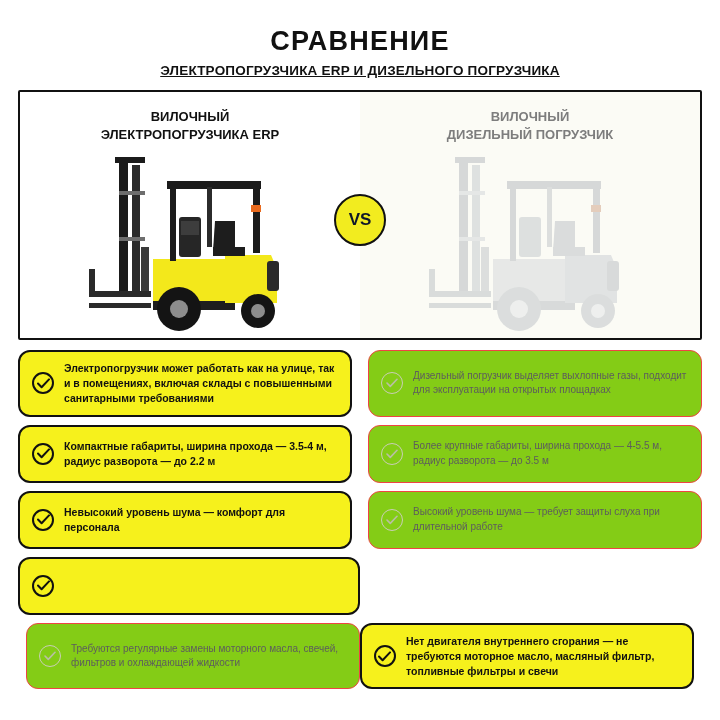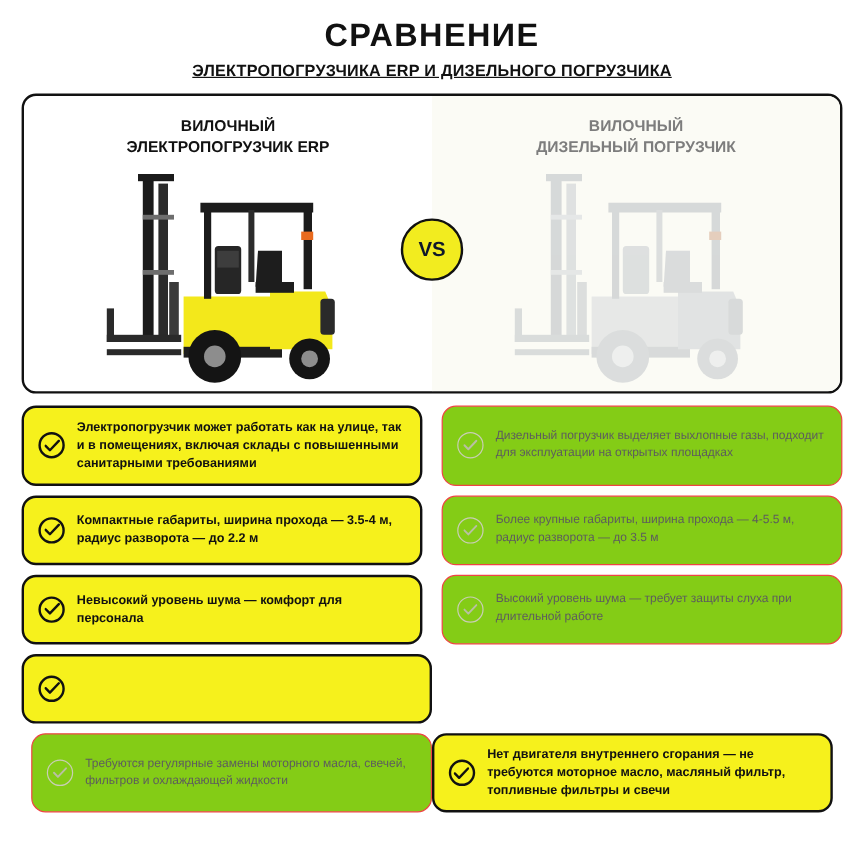--- a/index.html
+++ b/index.html
@@ -6,21 +6,21 @@
   html, body {
     width: 720px; height: 720px;
     background: #ffffff;
     font-family: "Liberation Sans", sans-serif;
     color: #1a1a1a;
     overflow: hidden;
   }
   .page {
     width: 720px; height: 720px;
     position: relative;
-    padding: 0 18px;
+    padding: 12px 18px;
   }
 
   
   .header { text-align: center; padding-top: 14px; }
   .title {
     font-size: 27px;
     font-weight: bold;
     letter-spacing: 1.2px;
     color: #111;
   }
@@ -32,21 +32,21 @@
     letter-spacing: 0.2px;
     text-decoration: underline;
   }
 
   
   .hero {
     position: relative;
     margin-top: 12px;
     height: 250px;
     border: 2px solid #111;
-    border-radius: 12px;
+    border-radius: 2px;
     background: #fff;
     display: flex;
     overflow: hidden;
   }
   .hero-half {
     width: 50%;
     position: relative;
     padding-top: 16px;
   }
   .hero-half.right { background: #fbfbf5; }
@@ -162,21 +162,21 @@
     <div class="title">СРАВНЕНИЕ</div>
     <div class="subtitle">ЭЛЕКТРОПОГРУЗЧИКА ERP И ДИЗЕЛЬНОГО ПОГРУЗЧИКА</div>
   </div>
 
   <div class="hero">
     <div class="hero-divider"></div>
 
     <div class="hero-half left">
       <div class="hero-title">
         <div>ВИЛОЧНЫЙ</div>
-        <div>ЭЛЕКТРОПОГРУЗЧИК ERP</div>
+        <div>ЭЛЕКТРОПОГРУЗЧИКА ERP</div>
       </div>
       <div class="truck-wrap">
         <svg class="fork-electric" width="230" height="185" viewBox="0 0 230 185">
 
           <rect x="44" y="8" width="9" height="136" fill="#1b1b1b"></rect>
           <rect x="57" y="14" width="8" height="130" fill="#2b2b2b"></rect>
           <rect x="40" y="6" width="30" height="6" fill="#1b1b1b"></rect>
           <rect x="44" y="40" width="26" height="4" fill="#6e6e6e"></rect>
           <rect x="44" y="86" width="26" height="4" fill="#6e6e6e"></rect>
 

